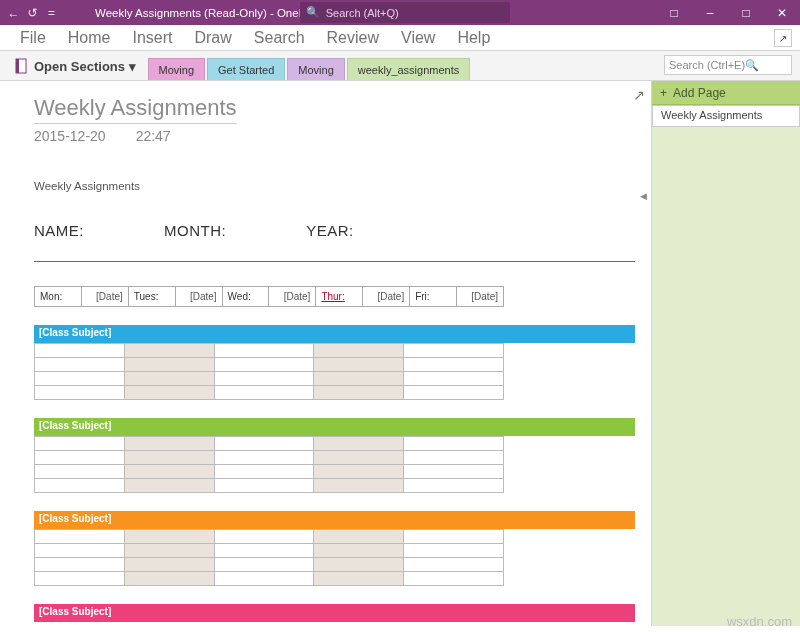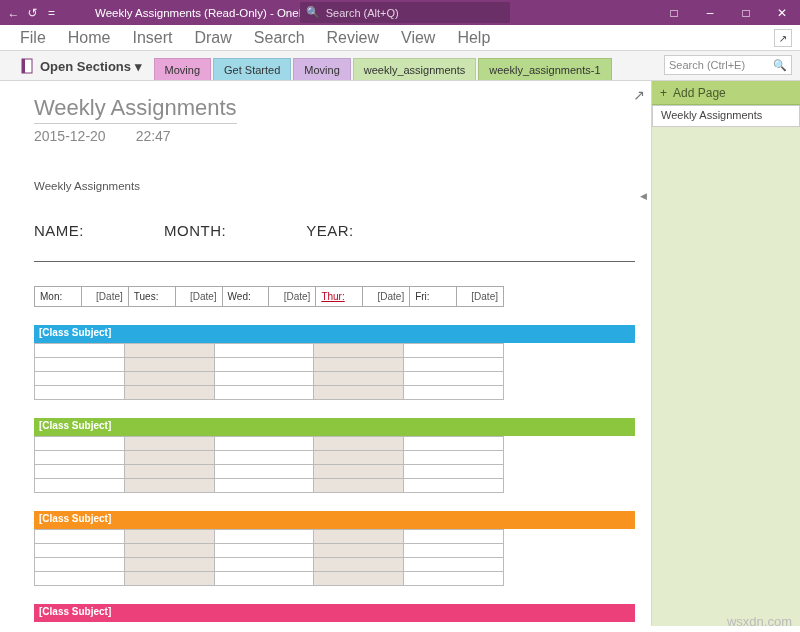--- a/index.html
+++ b/index.html
@@ -13,31 +13,31 @@
 .titlebar .tb-search { position: absolute; left: 300px; width: 210px; height: 21px; background: #6a2f66; display: flex; align-items: center; padding: 0 6px; color: #e3cfe2; font-size: 11px; gap: 6px; border-radius: 2px;}
 .titlebar .tb-right { position: absolute; right: 0; display: flex; }
 .titlebar .tb-btn { width: 36px; height: 25px; display: flex; align-items: center; justify-content: center; font-size: 12px; }
 
 
 .ribbon { height: 26px; background: #fff; border-bottom: 1px solid #d6d6d6; display: flex; align-items: center; padding: 0 10px; gap: 2px; }
 .ribbon .menu-item { padding: 3px 10px; font-size: 16px; color: #737373; cursor: pointer; }
 .ribbon .fs-btn { position: absolute; right: 8px; top: 29px; width: 18px; height: 18px; border: 1px solid #ccc; display:flex; align-items:center; justify-content:center; font-size:10px;}
 
 
-.sectionbar { height: 30px; background: #f4f4f4; border-bottom: 1px solid #d6d6d6; display: flex; align-items: flex-end; padding-left: 18px; position: relative; }
+.sectionbar { height: 30px; background: #f4f4f4; border-bottom: 1px solid #d6d6d6; display: flex; align-items: flex-end; padding-left: 12px; position: relative; }
 .open-sections { display: flex; align-items: center; gap: 4px; font-size: 13px; font-weight: 600; color: #444; padding: 4px 6px 6px 2px;}
 .open-sections .nb-icon { width: 16px; height: 16px; }
 .tabs { display: flex; align-items: flex-end; gap: 2px; margin-left: 6px; }
 .tab { height: 22px; padding: 0 10px; font-size: 11px; display: flex; align-items: center; border: 1px solid rgba(0,0,0,.1); border-bottom: none; position: relative;}
 .tab.magenta { background: #e8a5d8; }
 .tab.cyan { background: #9fd9e8; }
 .tab.lav { background: #d3b6e3; }
 .tab.green1 { background: #cce5b0; }
 .tab.green2 { background: #b7d98b; }
-.searchbox { position: absolute; right: 8px; top: 4px; width: 128px; height: 20px; border: 1px solid #ccc; background: #fff; display: flex; align-items: center; padding: 0 4px; font-size: 11px; color: #888; justify-content: space-between;}
+.searchbox { position: absolute; right: 8px; top: 4px; width: 128px; height: 20px; border: 1px solid #ccc; background: #fff; display: flex; align-items: center; padding: 0 4px; font-size: 11px; color: #888; }
 
 
 .main { position: absolute; top: 81px; bottom: 6px; left: 0; right: 0; display: flex; }
 .page { flex: 1; overflow: hidden; padding: 14px 16px 0 34px; position: relative; }
 .expand-icon { position: absolute; right: 6px; top: 6px; font-size: 14px; color: #777; }
 .page-title { font-size: 22px; color: #8c8c8c; font-family: "Segoe UI Light","Segoe UI",Arial; font-weight: 300; border-bottom: 1px solid #ccc; display: inline-block; padding-bottom: 2px;}
 .page-meta { font-size: 14px; color: #888; margin-top: 4px; display:flex; gap: 30px;}
 .subhead { margin-top: 36px; font-size: 11.5px; color: #555; }
 .labels-row { margin-top: 30px; display: flex; gap: 80px; font-size: 15px; font-family: "Century Gothic","Segoe UI",Arial; letter-spacing: .5px;}
 .labels-row span { display:inline-block; }
@@ -121,23 +121,20 @@
       </div>
     <div class="tab cyan">
         <span>Get Started</span>
       </div>
     <div class="tab lav">
         <span>Moving</span>
       </div>
     <div class="tab green1">
         <span>weekly_assignments</span>
       </div>
-    <div class="tab green2">
-        <span>weekly_assignments-1</span>
-      </div>
   </div>
   <div class="searchbox">
     <span>Search (Ctrl+E)</span>
     <span>🔍</span>
   </div>
 </div>
 
 <div class="main">
   <div class="page">
     <span class="expand-icon">↗</span>

